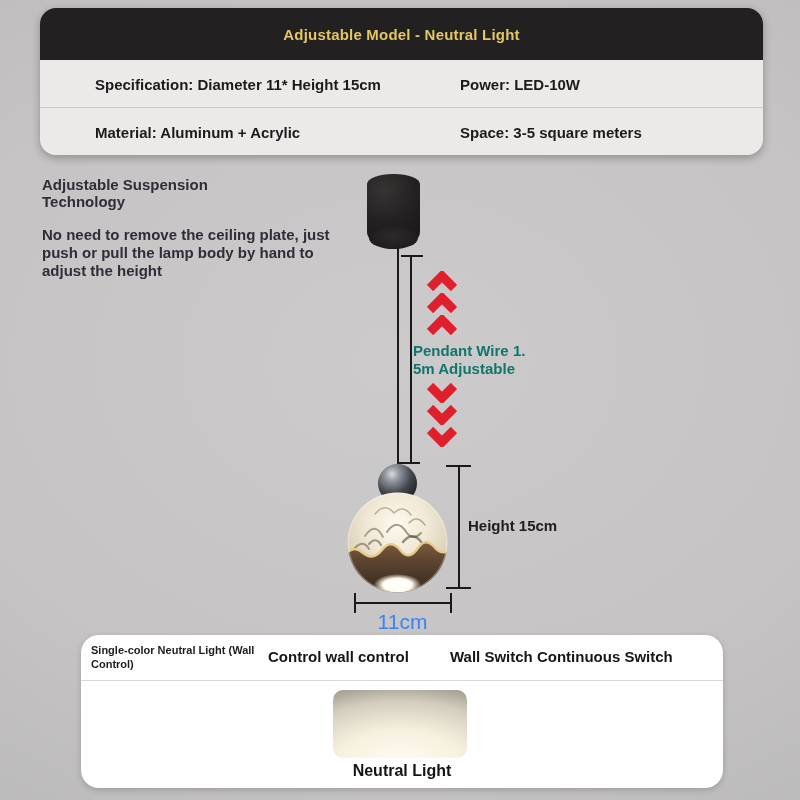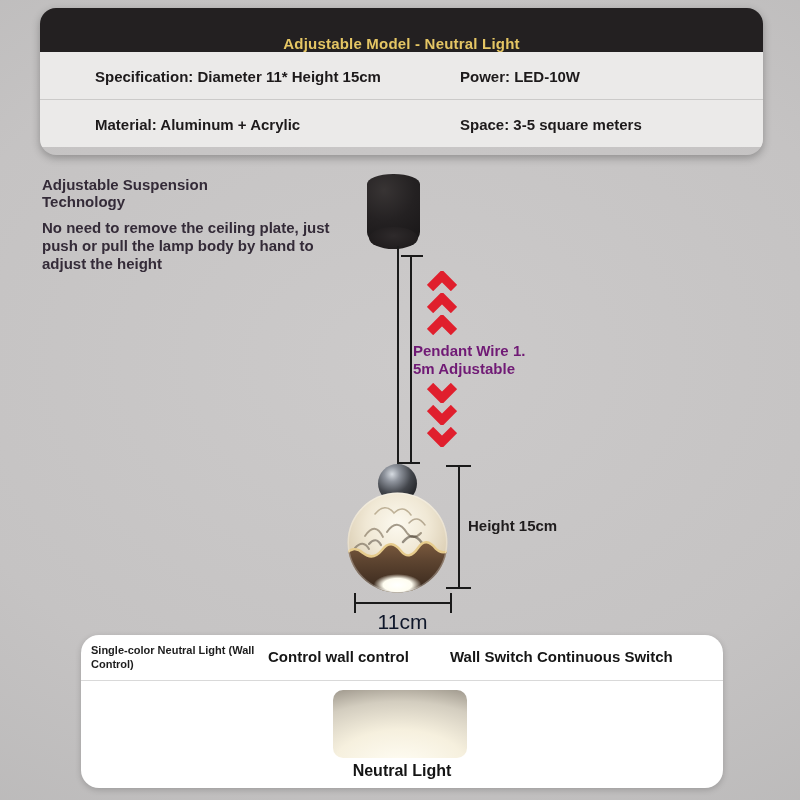--- a/index.html
+++ b/index.html
@@ -12,33 +12,33 @@
   }
   .pre { white-space:pre-line; }
 
   
   .spec-card {
     position:absolute; left:40px; top:8px; width:723px; height:147px;
     border-radius:16px; overflow:hidden;
     box-shadow:0 3px 8px rgba(0,0,0,.28);
   }
   .banner {
-    height:44px; background:#232021;
-    display:flex; align-items:flex-end; justify-content:center;
+    height:52px; background:#232021;
+    display:flex; align-items:center; justify-content:center;
     color:#e5c664; font-weight:bold; font-size:15px; letter-spacing:.2px;
   }
   .spec-row { height:47px; background:#ebeae9; position:relative; }
   .spec-row.first { border-bottom:1px solid #cbcac9; height:48px; }
   .spec-cell { position:absolute; top:50%; transform:translateY(-50%); font-weight:bold; font-size:15px; color:#1d1a1b; }
   .spec-cell.left  { left:55px; }
   .spec-cell.right { left:420px; }
 
   
   .feature { position:absolute; left:42px; top:176px; width:345px; color:#342b38; font-weight:bold; }
-  .feature-heading { font-size:15px; line-height:17px; margin-bottom:9px; }
+  .feature-heading { font-size:15px; line-height:17px; margin-bottom:16px; }
   .feature-body    { font-size:15px; line-height:18px; }
 
   
   .ceiling {
     position:absolute; left:367px; top:174px; width:53px; height:74px;
     background: radial-gradient(circle at 32% 22%, #383434 0%, #242122 45%, #161415 100%);
     border-radius: 26px 26px 26px 26px / 10px 10px 16px 16px;
   }
   .ceiling::after{
     content:""; position:absolute; left:2px; right:2px; bottom:-1px; height:22px;
@@ -51,33 +51,33 @@
   .dim { position:absolute; background:#1a1a1a; }
 
   
   .chevrons { position:absolute; left:427px; width:30px; }
   .chevrons svg { display:block; margin-bottom:2px; }
   .chevrons.up   { top:271px; }
   .chevrons.down { top:383px; }
 
   .wire-label {
     position:absolute; left:413px; top:342px;
-    font-weight:bold; font-size:15px; line-height:18px; color:#701a75;
+    font-weight:bold; font-size:15px; line-height:18px; color:#0f766e;
   }
 
   
   .ball {
     position:absolute; left:378px; top:464px; width:39px; height:39px; border-radius:50%;
     background: radial-gradient(circle at 36% 26%, #d6dbe1 0%, #8f949d 20%, #43464c 50%, #0e0e10 95%);
   }
   .connector { position:absolute; left:390px; top:499px; width:15px; height:7px; background:#cdb06e; border-radius:2px; }
   .sphere { position:absolute; left:347px; top:492px; width:101px; height:101px; }
 
   .height-label { position:absolute; left:468px; top:517px; font-weight:bold; font-size:15px; color:#1f1c1d; }
-  .width-label  { position:absolute; left:355px; top:610px; width:95px; text-align:center; font-size:21px; color:#0f172a; }
+  .width-label  { position:absolute; left:355px; top:610px; width:95px; text-align:center; font-size:21px; color:#3b82f6; }
 
   
   .bottom-card {
     position:absolute; left:81px; top:635px; width:642px; height:153px;
     background:#ffffff; border-radius:18px;
     box-shadow:0 2px 6px rgba(0,0,0,.18);
   }
   .bc-row1 { position:relative; height:46px; border-bottom:1px solid #d9d9d9; }
   .bc-note { position:absolute; left:10px; top:8px; width:185px; font-size:11px; font-weight:bold; line-height:14px; color:#1d1d1d; }
   .bc-supports { position:absolute; left:187px; top:13px; font-weight:bold; font-size:15px; color:#161616; }

